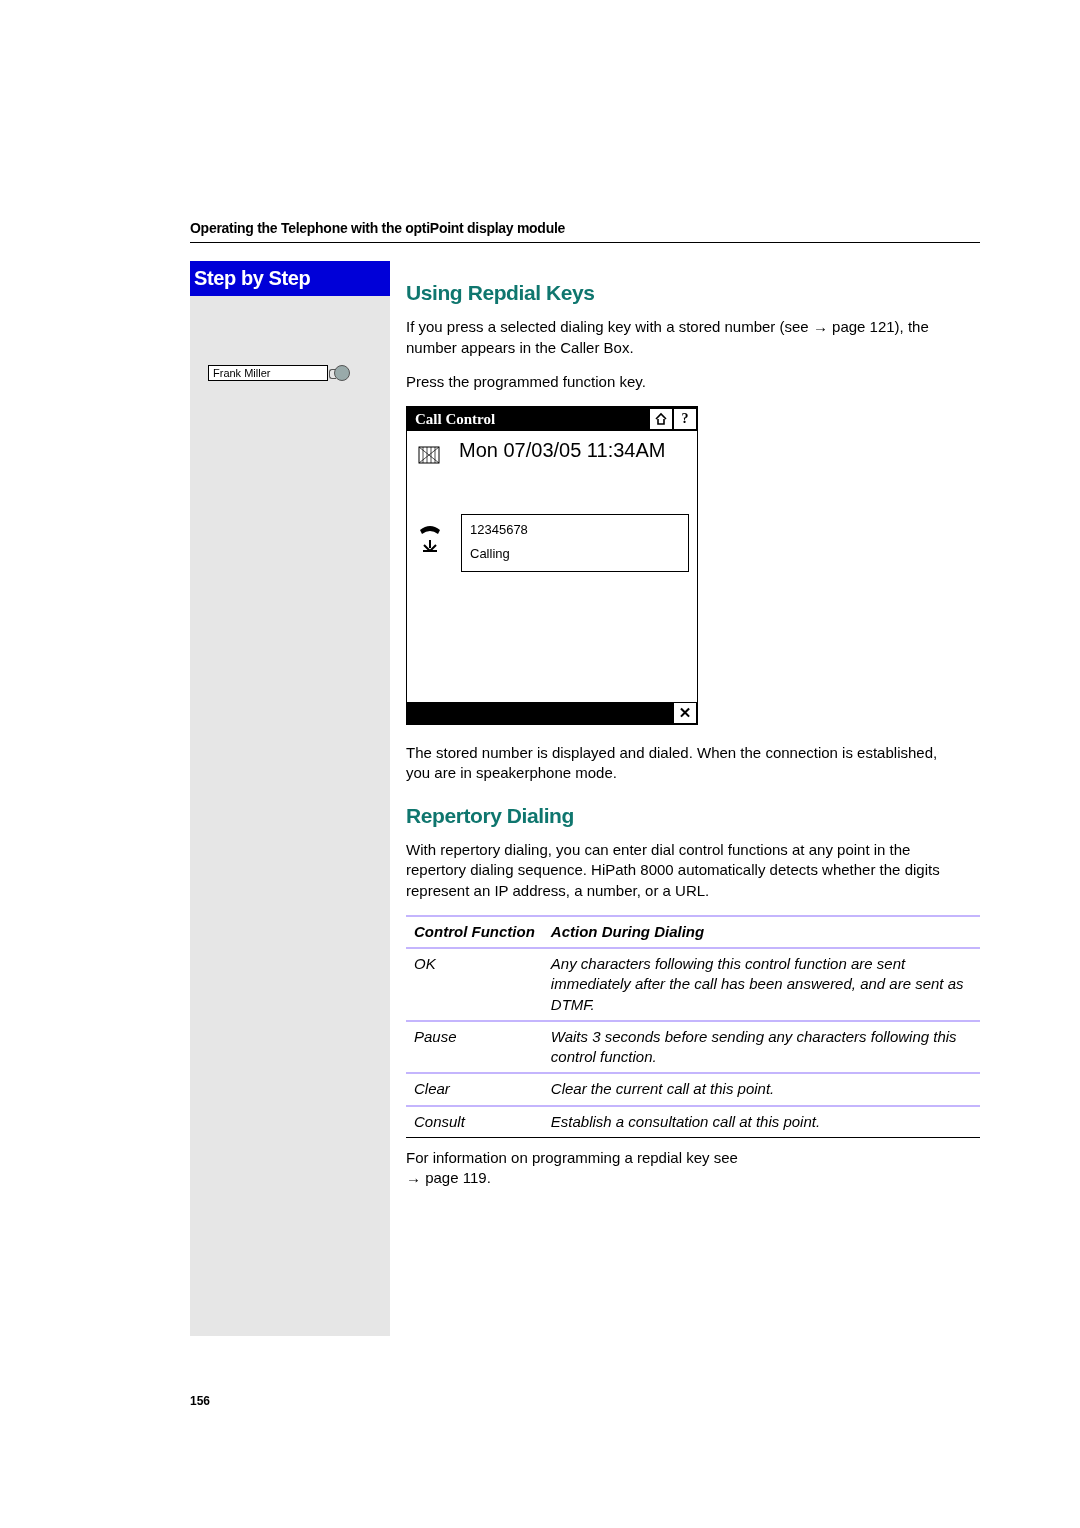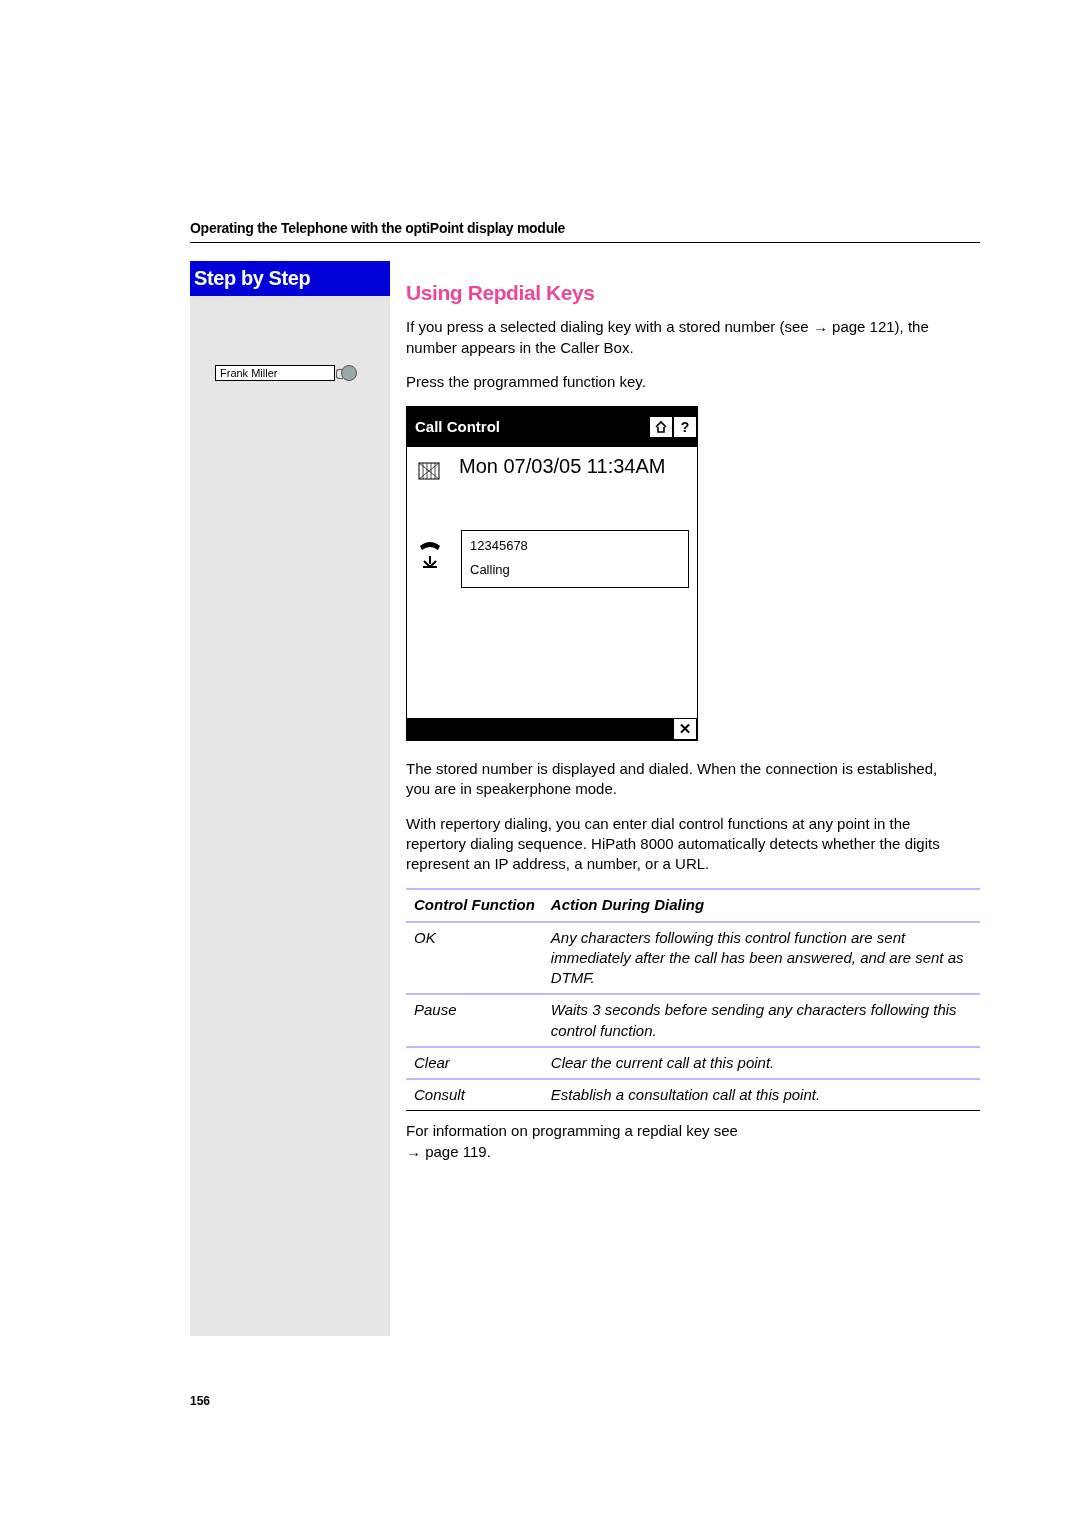--- a/index.html
+++ b/index.html
@@ -38,21 +38,21 @@
   .step-header {
     background: #0000d8;
     color: #fff;
     font-weight: bold;
     font-size: 20px;
     padding: 6px 4px;
     letter-spacing: -0.02em;
   }
   .key-label {
     position: absolute;
-    left: 25px;
+    left: 18px;
     top: 104px;
     display: flex;
     align-items: center;
     gap: 6px;
   }
   .key-badge {
     border: 1px solid #000;
     background: #fff;
     font-size: 11px;
     padding: 1px 24px 1px 4px;
@@ -77,41 +77,42 @@
     border-left:1px solid #555;
     border-radius: 3px 0 0 3px;
   }
   .main {
     flex: 1;
     padding-left: 16px;
     font-size: 15px;
     line-height: 1.35;
   }
   h2.section {
-    color: #ec4899;
+    color: #0f766e;
     font-size: 21px;
     font-weight: bold;
     margin: 18px 0 10px 0;
     letter-spacing: -0.02em;
   }
   .para { margin: 4px 16px 14px 0; }
   .arrow { font-family: sans-serif; }
 
   
   .phone {
     width: 290px;
     border: 1.5px solid #000;
     margin: 8px 0 18px 0;
   }
   .phone-titlebar {
     background: #000;
     color: #fff;
     display: flex;
     align-items: center;
-    height: 40px;
+    height: 24px;
+    font-family: Liberation Serif, serif;
   }
   .phone-title {
     font-weight: bold;
     font-size: 15px;
     padding: 0 8px;
     flex: 1;
   }
   .phone-title-icons {
     display: flex;
     gap: 0;
@@ -264,20 +265,21 @@
             <div class="phone-bottomspace"></div>
           </div>
         </div>
         <div class="phone-footer">
           <div class="ficon">✕</div>
         </div>
       </div>
 
       <div class="para">The stored number is displayed and dialed. When the connection is established, you are in speakerphone mode.</div>
 
+      <h2 class="section">Repertory Dialing</h2>
       <div class="para">With repertory dialing, you can enter dial control functions at any point in the repertory dialing sequence. HiPath 8000 automatically detects whether the digits represent an IP address, a number, or a URL.</div>
 
       <table class="ctl">
         <thead>
           <tr>
             <th>Control Function</th>
             <th>Action During Dialing</th>
           </tr>
         </thead>
         <tbody>

